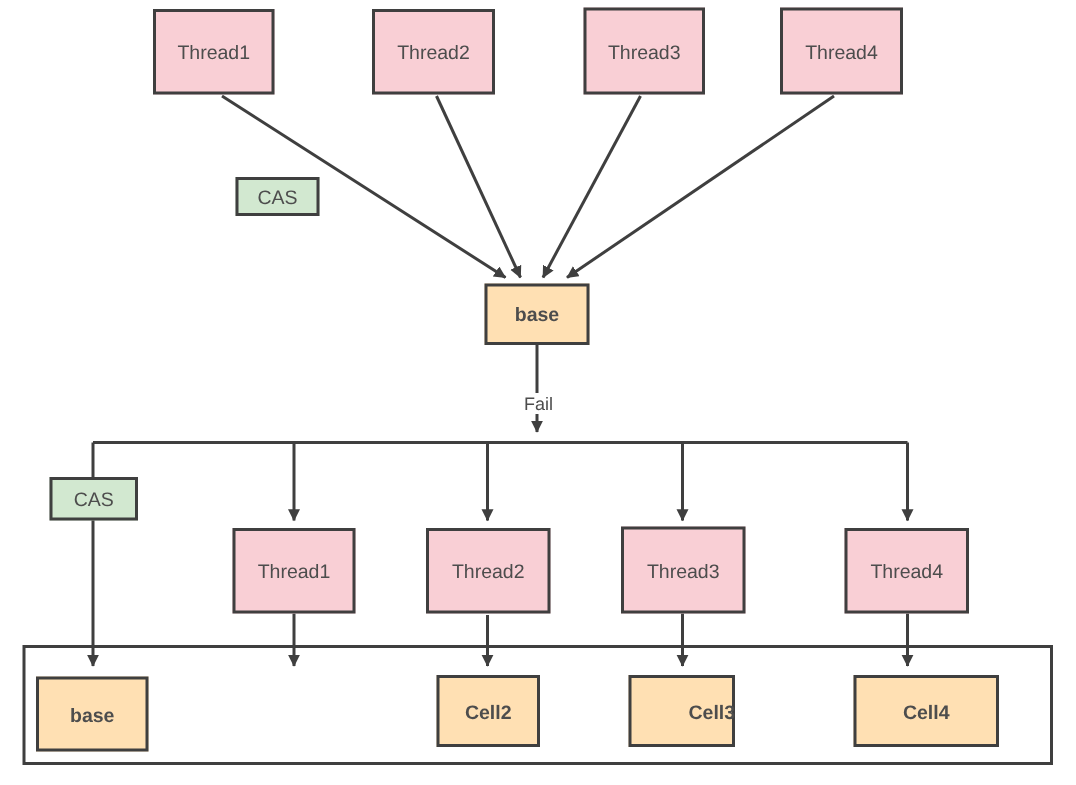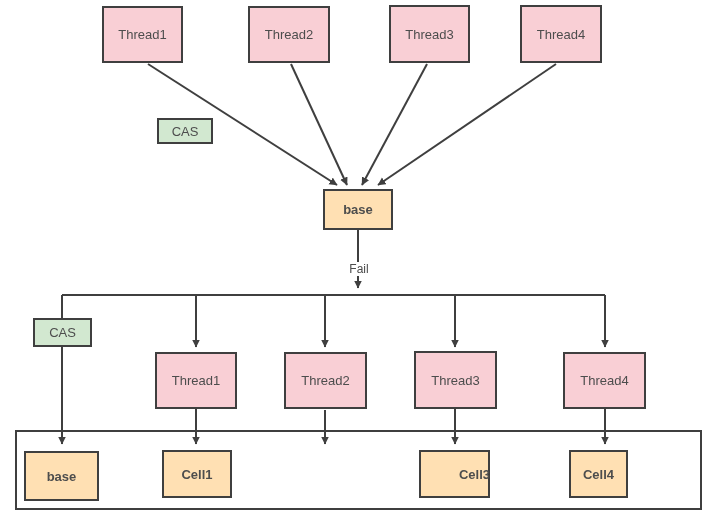--- a/index.html
+++ b/index.html
@@ -107,17 +107,17 @@
   <span class="edge-label" style="left:359px; top:257px;margin-top:12px;">Fail</span>
 
   <div class="node green" style="left:33px; top:318px; width:59px; height:29px;">CAS</div>
 
   <div class="node pink" style="left:155px; top:352px; width:82px; height:57px;">Thread1</div>
   <div class="node pink" style="left:284px; top:352px; width:83px; height:57px;">Thread2</div>
   <div class="node pink" style="left:414px; top:351px; width:83px; height:58px;">Thread3</div>
   <div class="node pink" style="left:563px; top:352px; width:83px; height:57px;">Thread4</div>
 
   <div class="node orange" style="left:24px; top:451px; width:75px; height:50px;">base</div>
-  <div class="node orange" style="left:162px; top:450px; width:70px; height:48px;">Cell1</div>
+  <div class="node orange" style="left:291px; top:450px; width:69px; height:48px;">Cell2</div>
   <div class="node orange" style="left:419px; top:450px; width:71px; height:48px;padding-left:40px;">Cell3</div>
-  <div class="node orange" style="left:569px; top:450px; width:59px; height:48px;">Cell4</div>
+  <div class="node orange" style="left:569px; top:450px; width:97px; height:48px;">Cell4</div>
 
 </div>
 
 </body></html>

